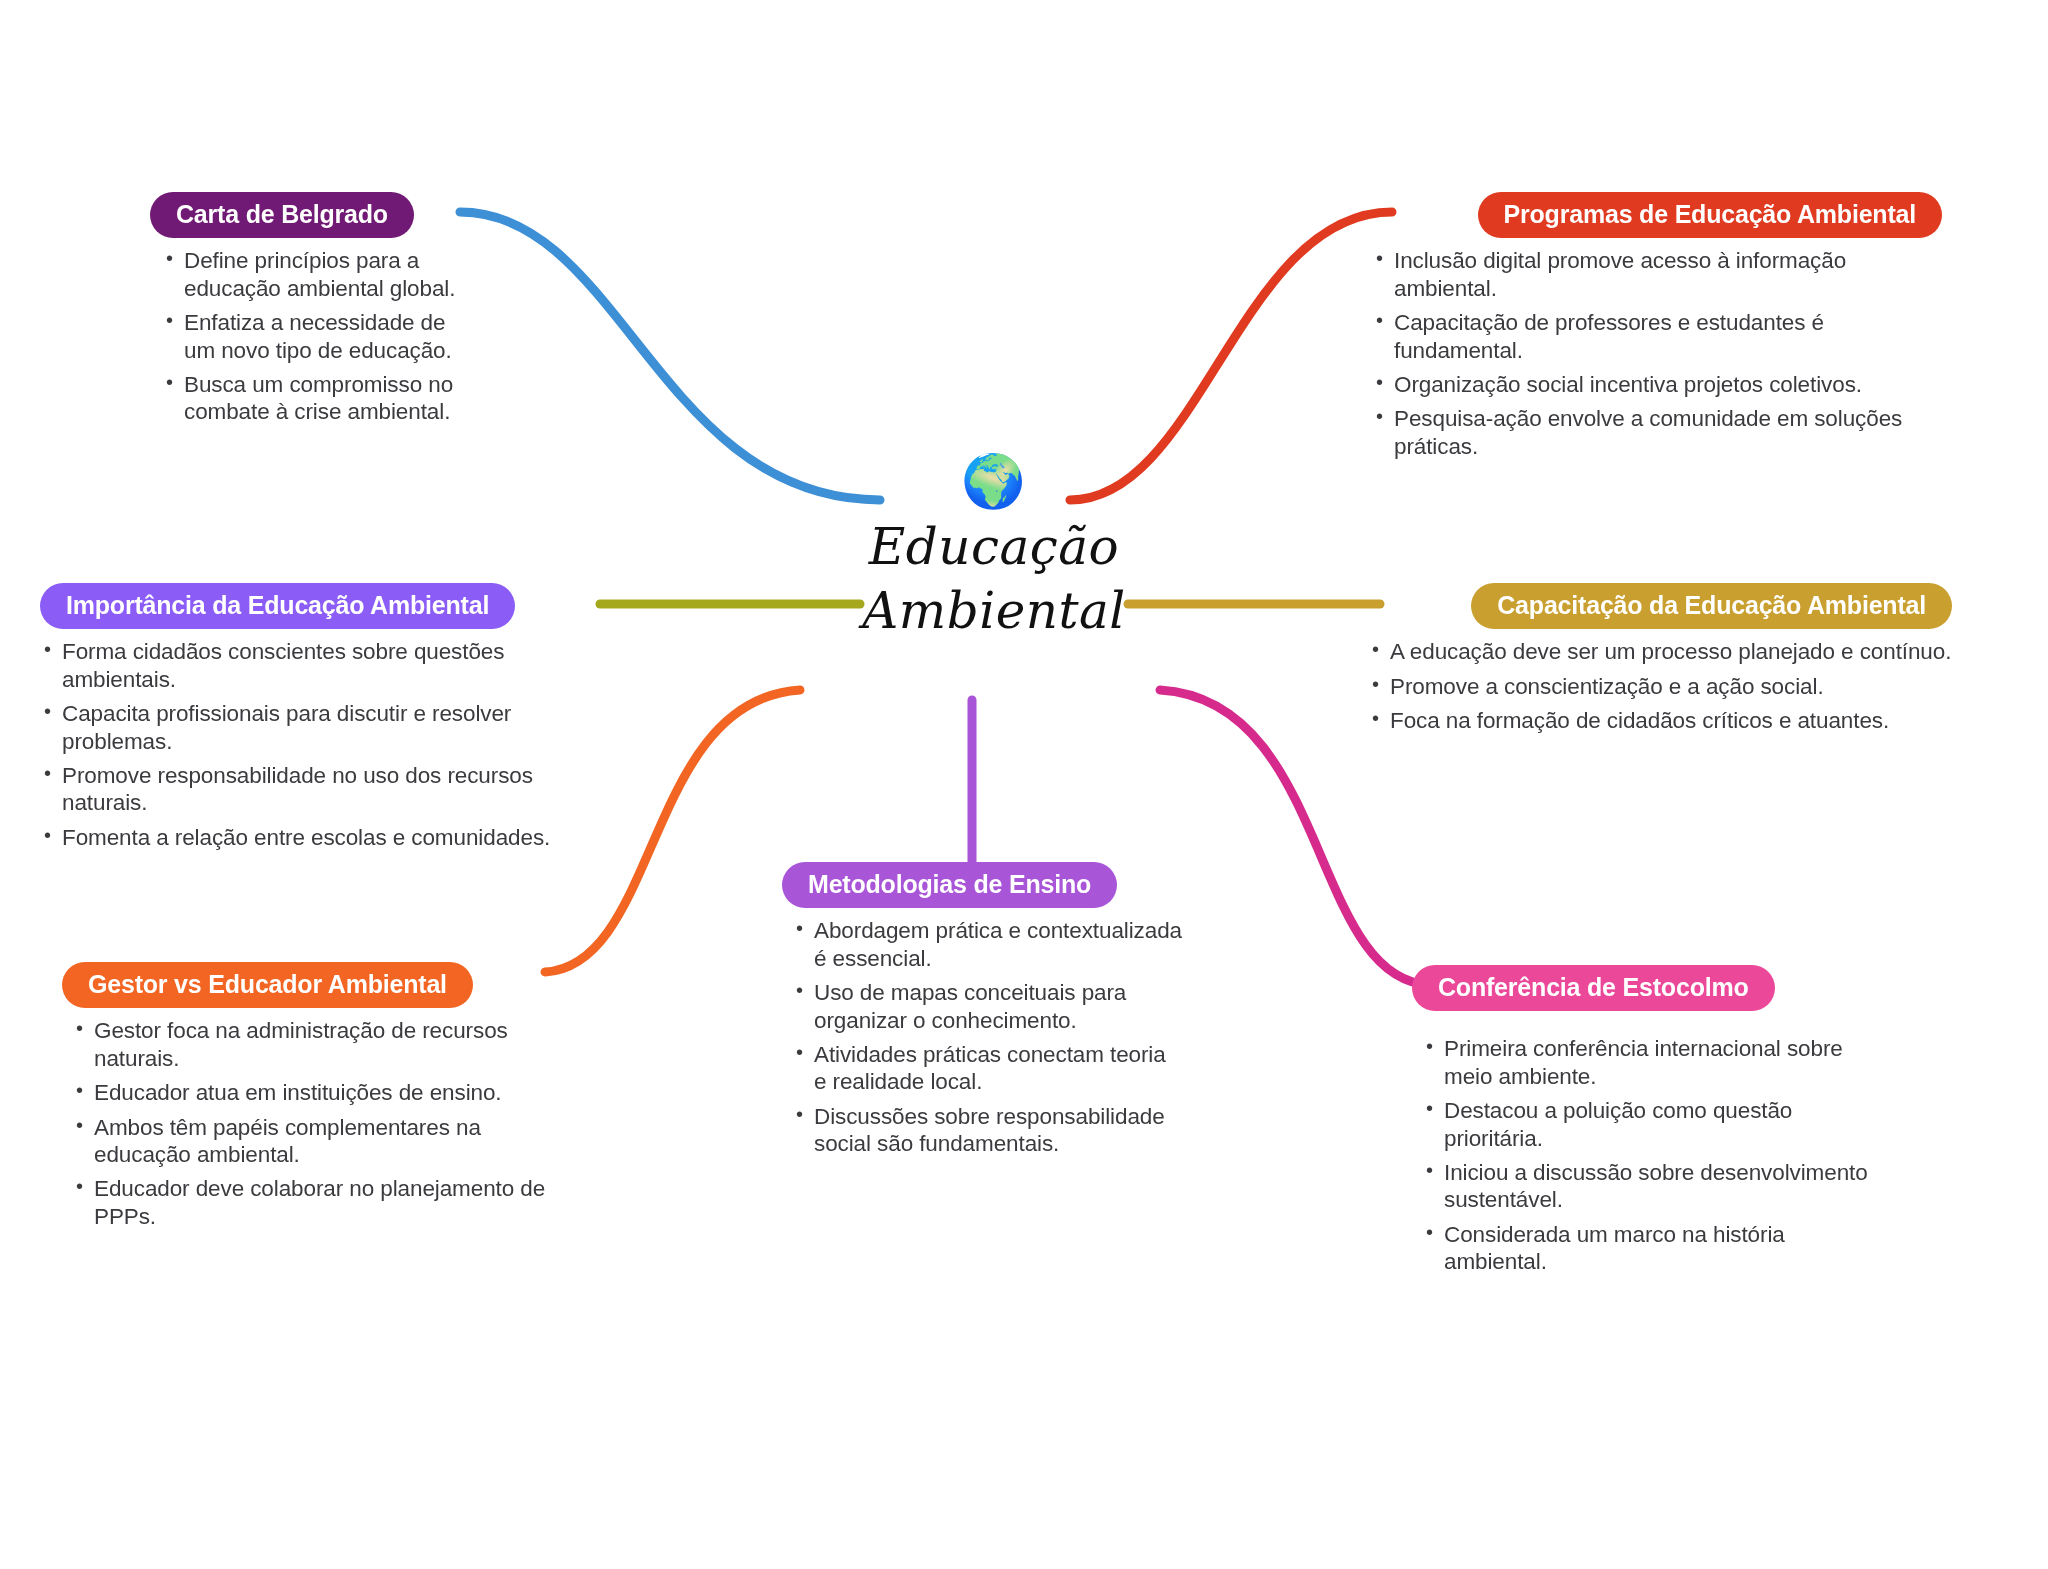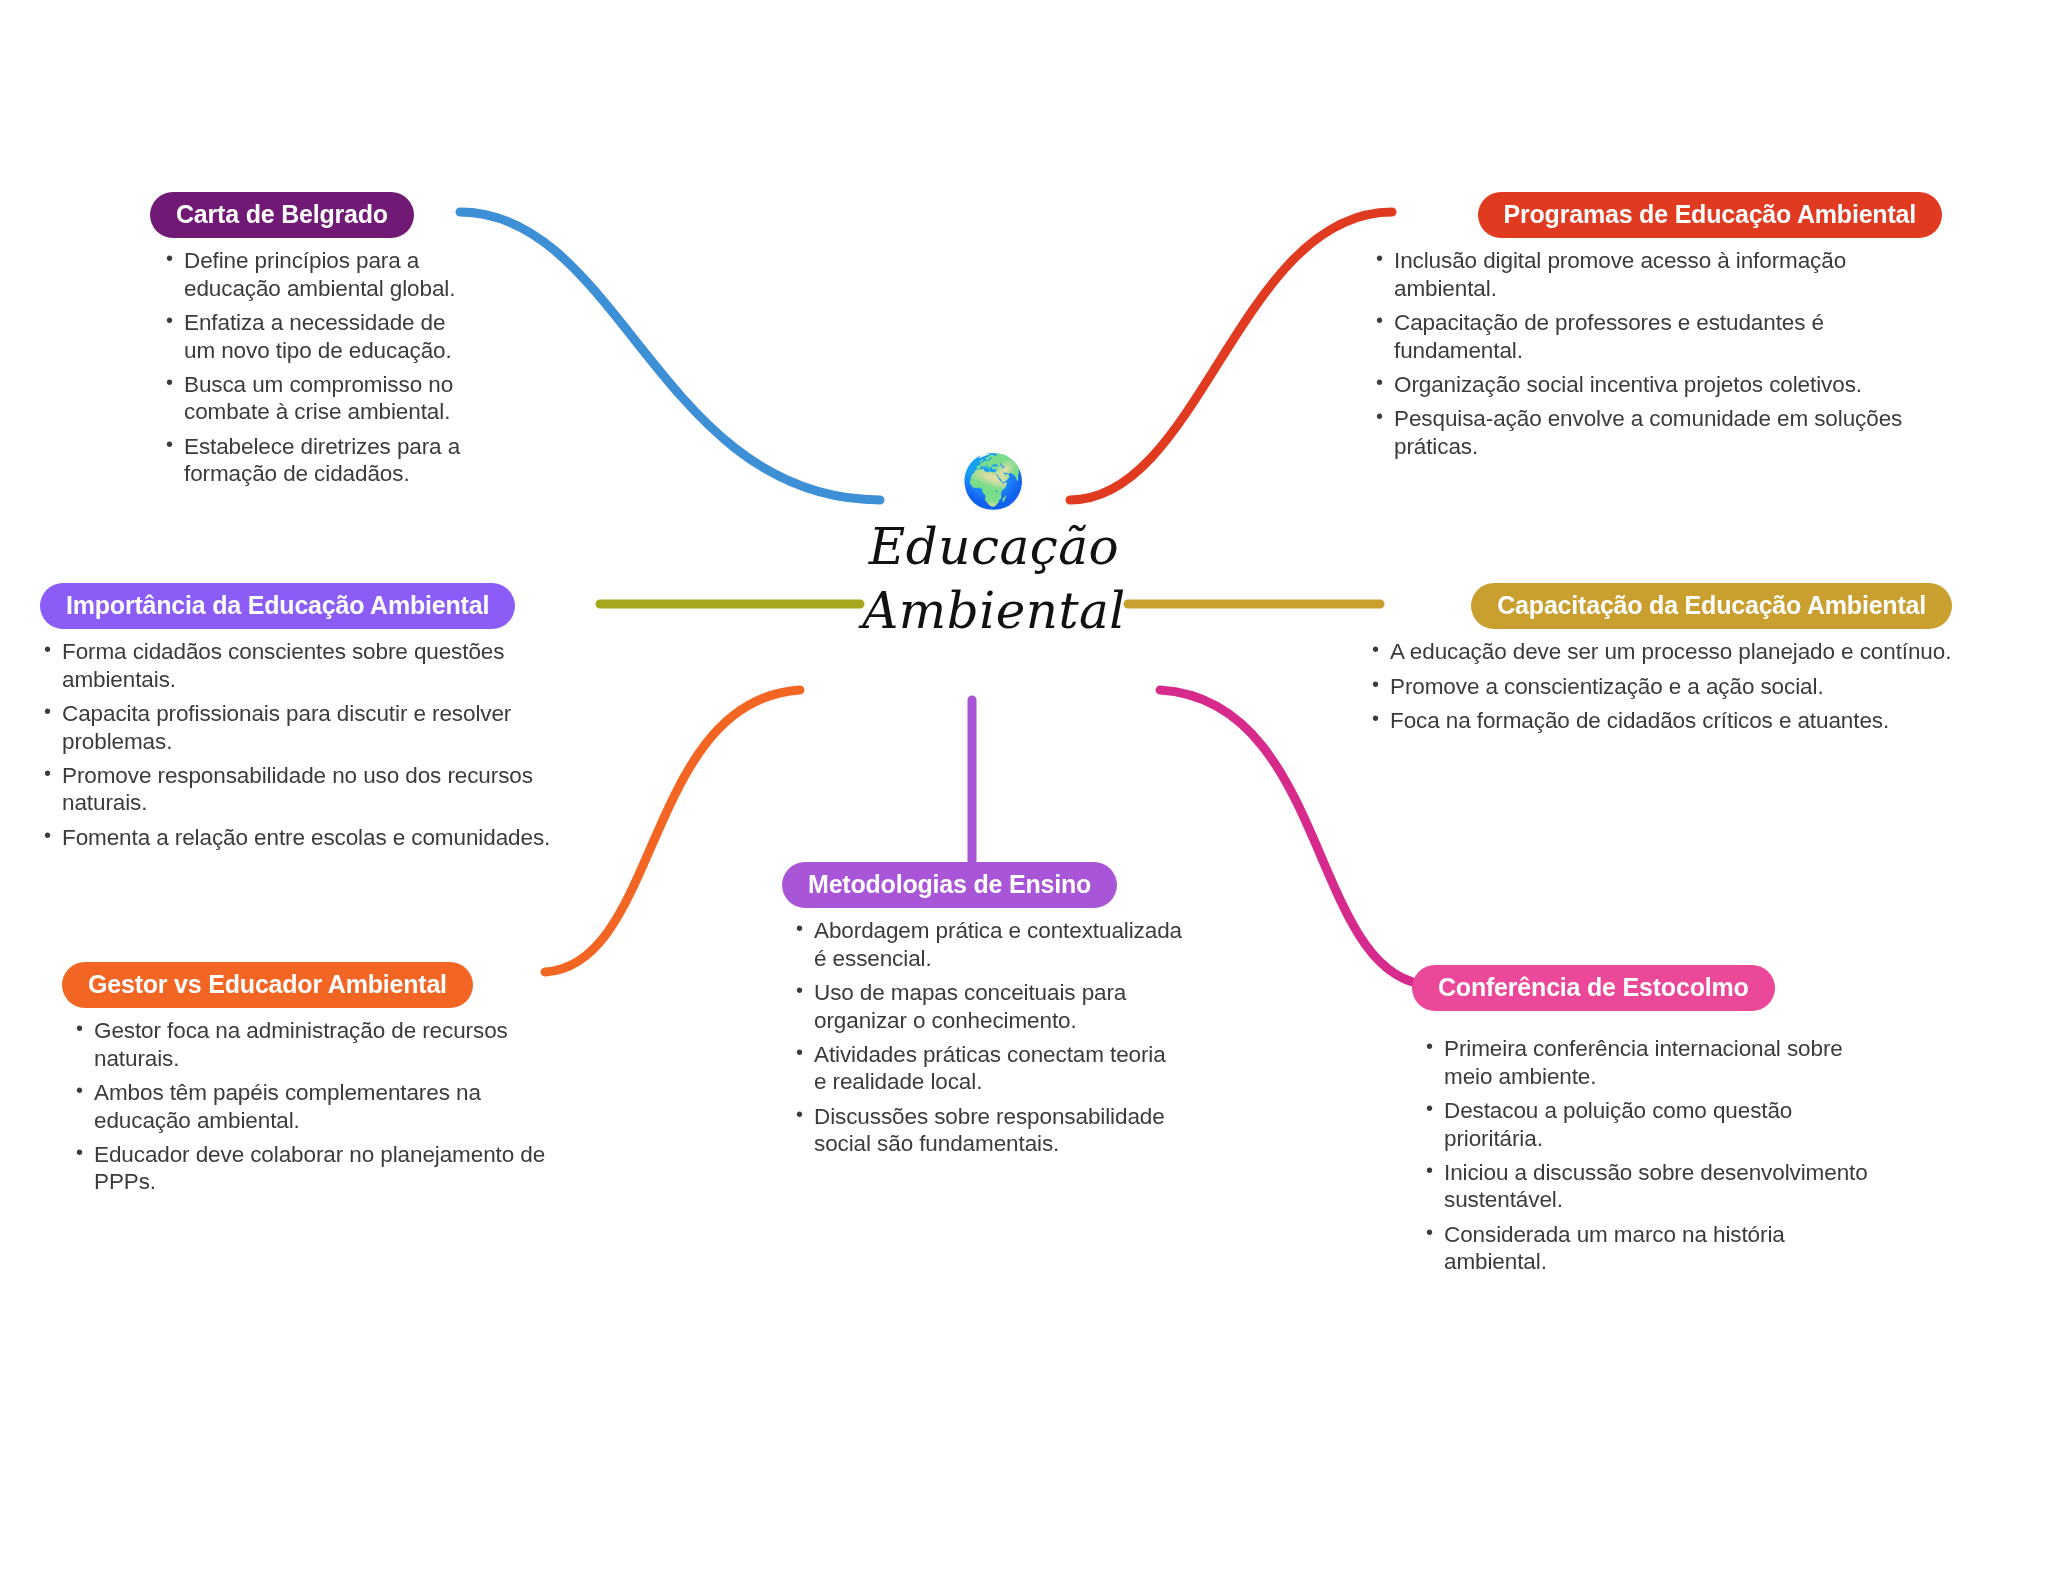--- a/index.html
+++ b/index.html
@@ -107,21 +107,20 @@
   </div>
 
   <div class="branch" id="b-belgrado">
     <div class="pill-row left">
       <span class="pill" style="background: #701a75;">Carta de Belgrado</span>
     </div>
     <ul class="bullets">
       <li>Define princípios para a educação ambiental global.</li>
       <li>Enfatiza a necessidade de um novo tipo de educação.</li>
       <li>Busca um compromisso no combate à crise ambiental.</li>
-      <li>Estabelece diretrizes para a formação de cidadãos.</li>
     </ul>
   </div>
 
   <div class="branch" id="b-programas">
     <div class="pill-row right">
       <span class="pill" style="background: rgb(224, 58, 32);">Programas de Educação Ambiental</span>
     </div>
     <ul class="bullets">
       <li>Inclusão digital promove acesso à informação ambiental.</li>
       <li>Capacitação de professores e estudantes é fundamental.</li>
@@ -152,20 +151,21 @@
       <li>Foca na formação de cidadãos críticos e atuantes.</li>
     </ul>
   </div>
 
   <div class="branch" id="b-gestor">
     <div class="pill-row left">
       <span class="pill" style="background: rgb(242, 101, 34);">Gestor vs Educador Ambiental</span>
     </div>
     <ul class="bullets">
       <li>Gestor foca na administração de recursos naturais.</li>
+      <li>Educador atua em instituições de ensino.</li>
       <li>Ambos têm papéis complementares na educação ambiental.</li>
       <li>Educador deve colaborar no planejamento de PPPs.</li>
     </ul>
   </div>
 
   <div class="branch" id="b-metodologias">
     <div class="pill-row left">
       <span class="pill" style="background: rgb(168, 85, 216);">Metodologias de Ensino</span>
     </div>
     <ul class="bullets">

